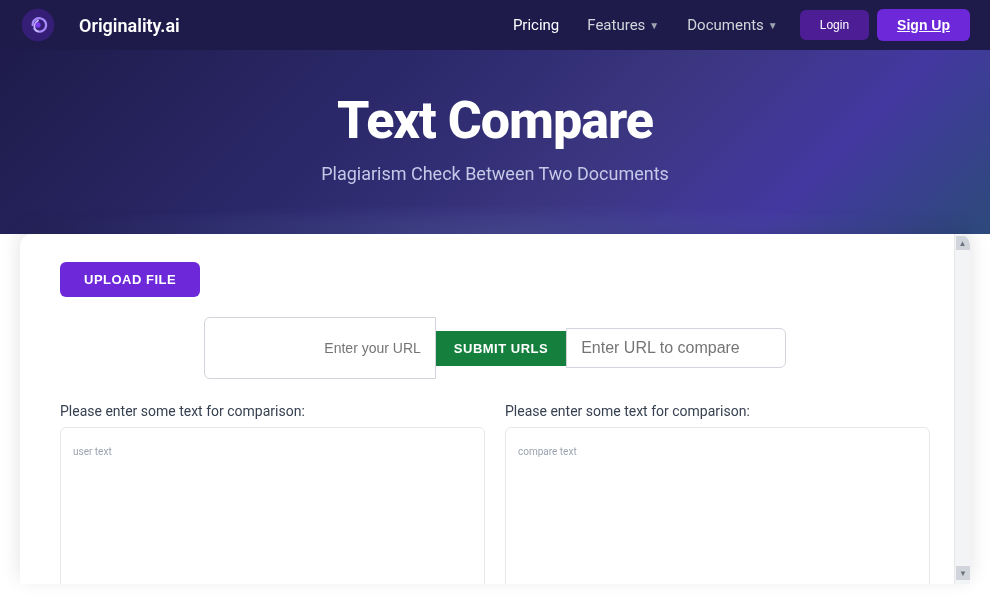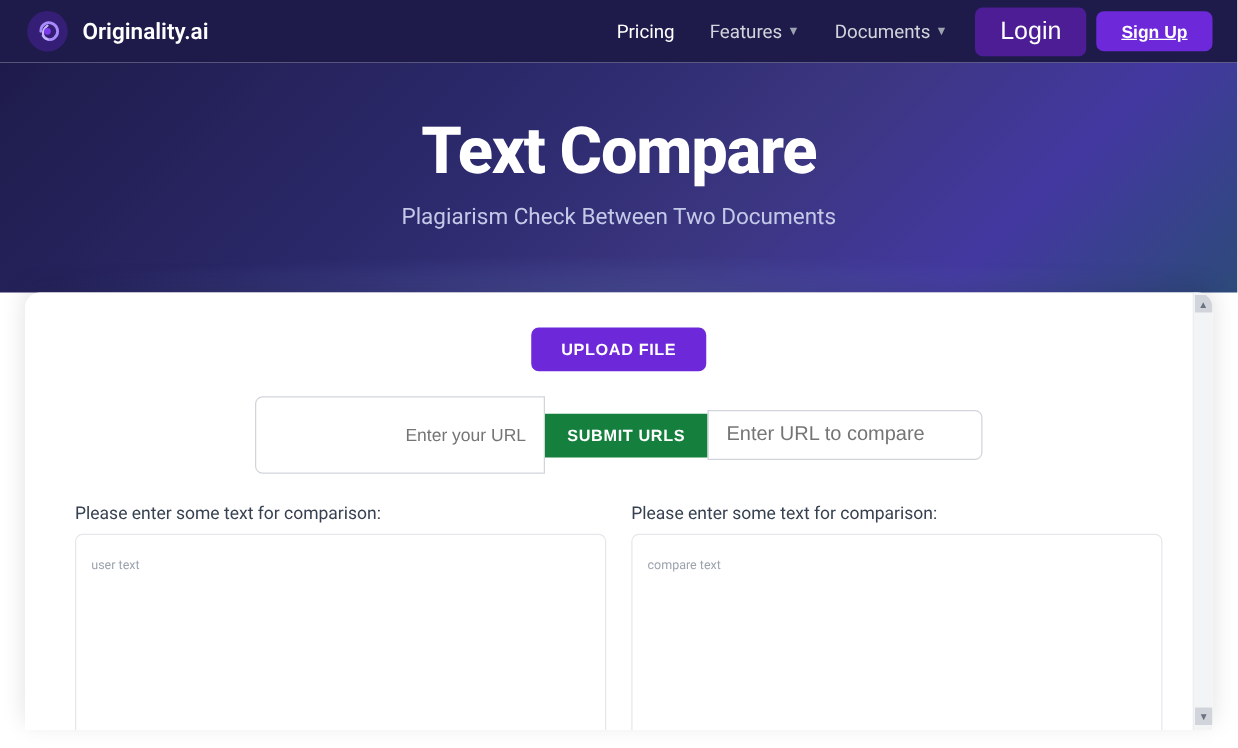--- a/index.html
+++ b/index.html
@@ -23,21 +23,21 @@
       display: flex;
       align-items: center;
       padding: 0 20px;
       position: relative;
       z-index: 10;
     }
 
     .nav-brand {
       display: flex;
       align-items: center;
-      gap: 10px;
+      gap: 23px;
       color: #fff;
       text-decoration: none;
       font-size: 18px;
       font-weight: 600;
     }
 
     .nav-logo-icon {
       width: 36px;
       height: 36px;
     }
@@ -73,21 +73,21 @@
       font-size: 10px;
       color: #9ca3af;
     }
 
     .btn-login {
       background: #4c1d95;
       color: #fff;
       border: none;
       border-radius: 6px;
       padding: 8px 20px;
-      font-size: 20px;
+      font-size: 12px;
       font-weight: 500;
       cursor: pointer;
       margin-right: 8px;
     }
 
     .btn-signup {
       background: #6d28d9;
       color: #fff;
       border: none;
       border-radius: 6px;
@@ -126,21 +126,21 @@
     }
 
     .hero-subtitle {
       font-size: 18px;
       color: #c4c9e8;
       font-weight: 400;
     }
 
     .upload-row {
       display: flex;
-      justify-content: center;
+      justify-content: flex-start;
       margin-bottom: 20px;
     }
 
     .btn-upload {
       background: #6d28d9;
       color: #fff;
       border: none;
       border-radius: 6px;
       padding: 10px 24px;
       font-size: 13px;

